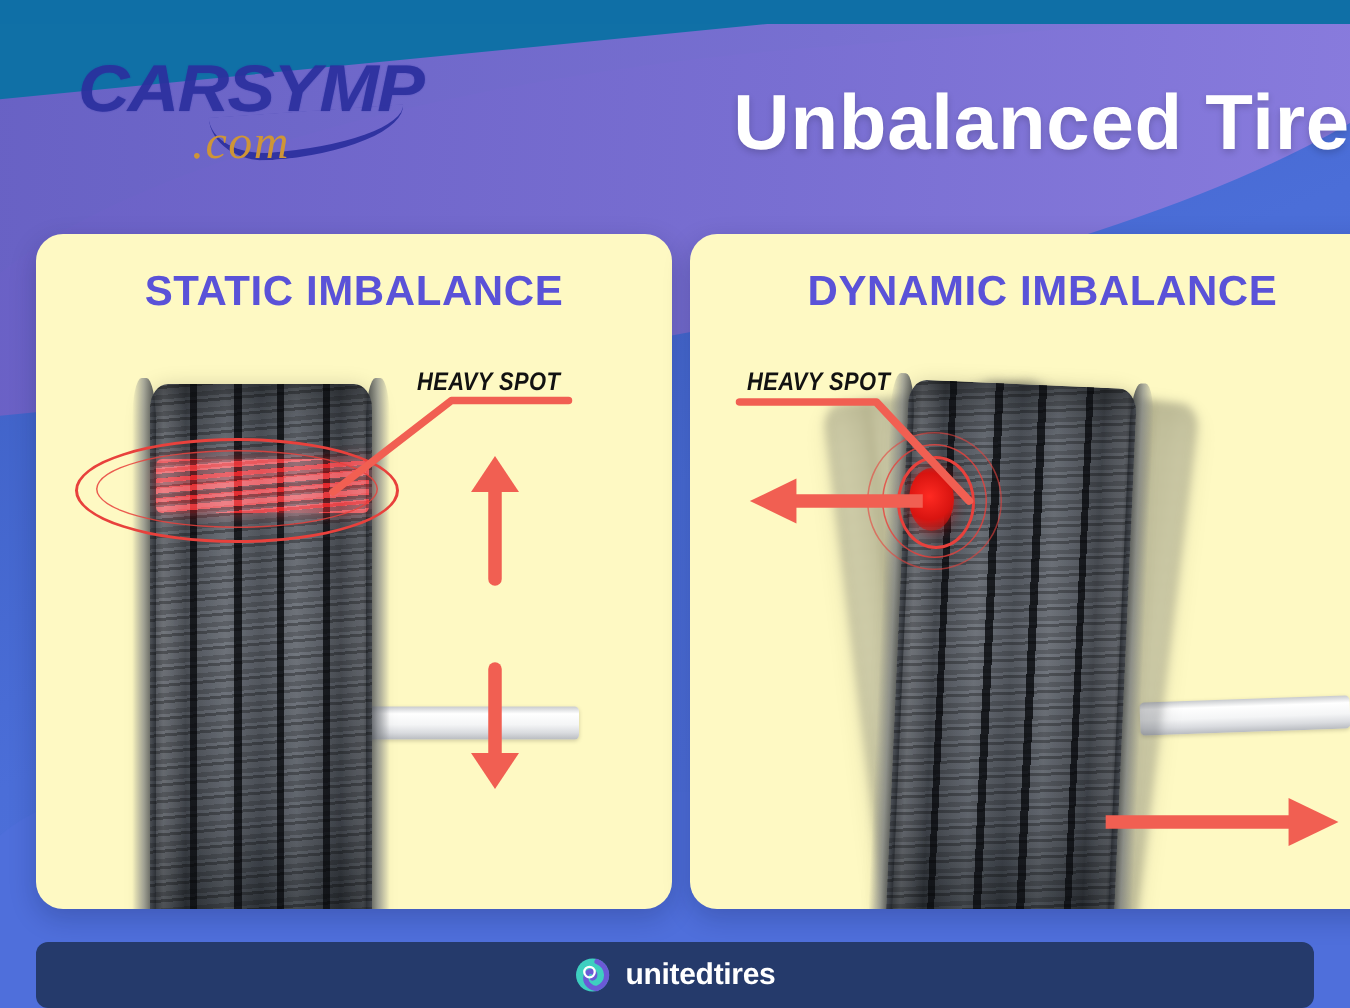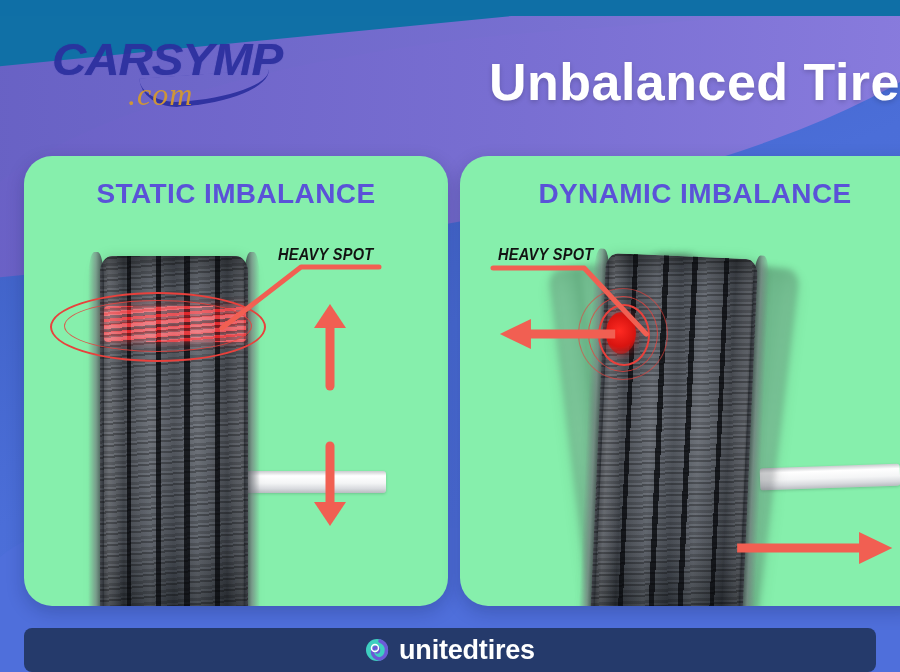--- a/index.html
+++ b/index.html
@@ -65,21 +65,21 @@
   
   .title{
     position:absolute;left:0;right:0;top:36px;text-align:right;
     font-size:52px;font-weight:bold;color:#ffffff;letter-spacing:.5px;
     text-shadow:0 2px 5px rgba(0,0,0,.18);
   }
 
   
   .panel{
     position:absolute;top:140px;height:450px;
-    background:#86efac;border-radius:28px;
+    background:#fef9c3;border-radius:18px;
     box-shadow:0 6px 18px rgba(10,20,60,.22);
     overflow:hidden;
   }
   .panel-left{left:24px;width:424px;}
   .panel-right{left:460px;width:470px;}
   .panel-title{
     position:absolute;left:0;right:0;top:22px;text-align:center;
     font-size:28px;font-weight:bold;color:#5a52d8;letter-spacing:.4px;
   }
   .panel-body{position:absolute;left:0;right:0;top:62px;bottom:0;font-style:italic;}
@@ -180,21 +180,21 @@
   }
 
   
   .footer-bar{
     position:absolute;left:24px;right:24px;bottom:16px;height:44px;
     background:#253a6b;border-radius:8px;
     display:flex;align-items:center;justify-content:center;gap:10px;
   }
   .footer-logo-mark{width:24px;height:24px;flex:0 0 auto;}
   .footer-logo-text{
-    font-size:27px;font-weight:bold;color:#ffffff;letter-spacing:-.2px;
+    font-size:20px;font-weight:bold;color:#ffffff;letter-spacing:-.2px;
   }
 </style>
 </head>
 <body>
 
 <div class="stage">
 
   <div class="bg-base"></div>
   <div class="bg-blue-sweep"></div>
   <div class="bg-purple-sweep"></div>

